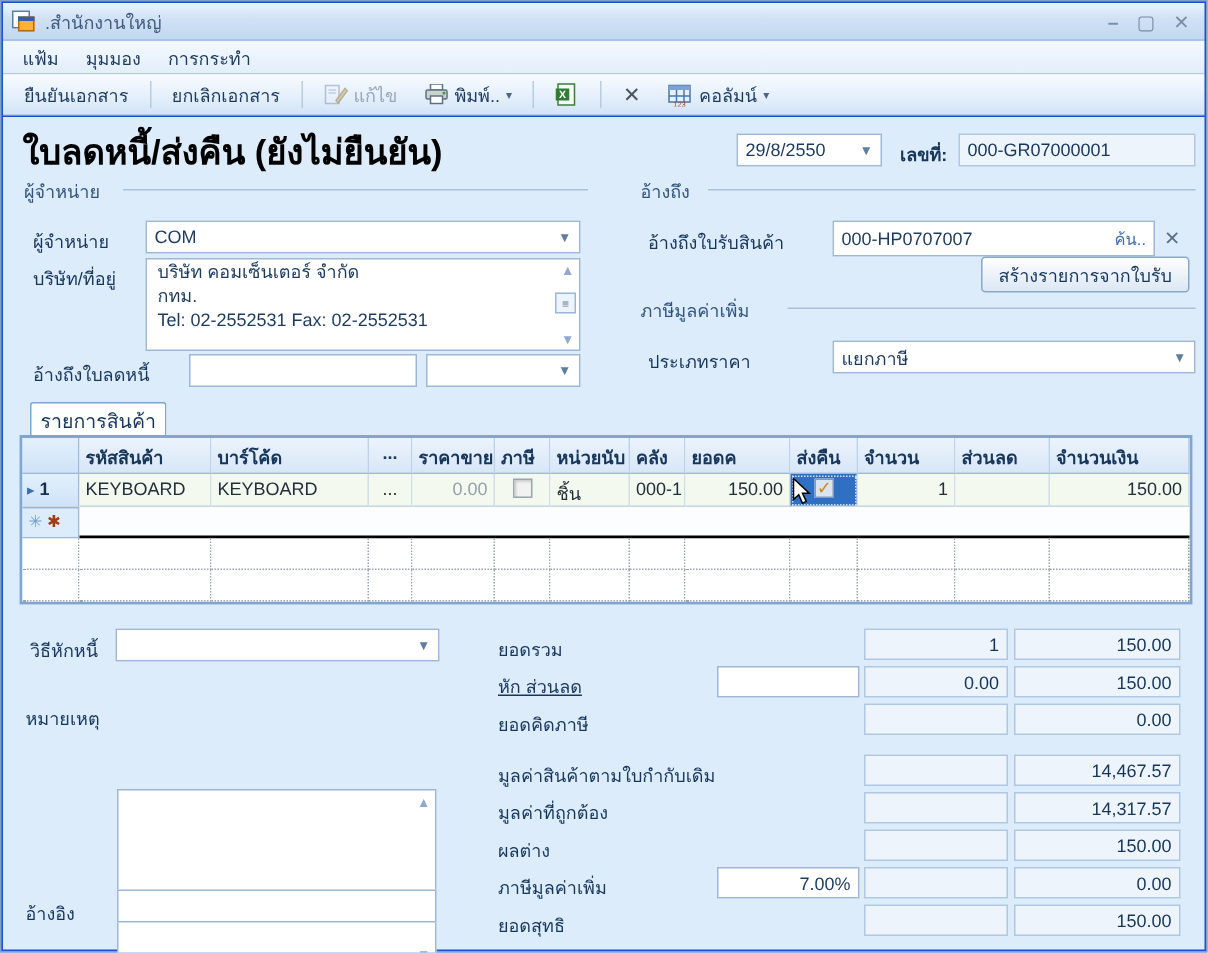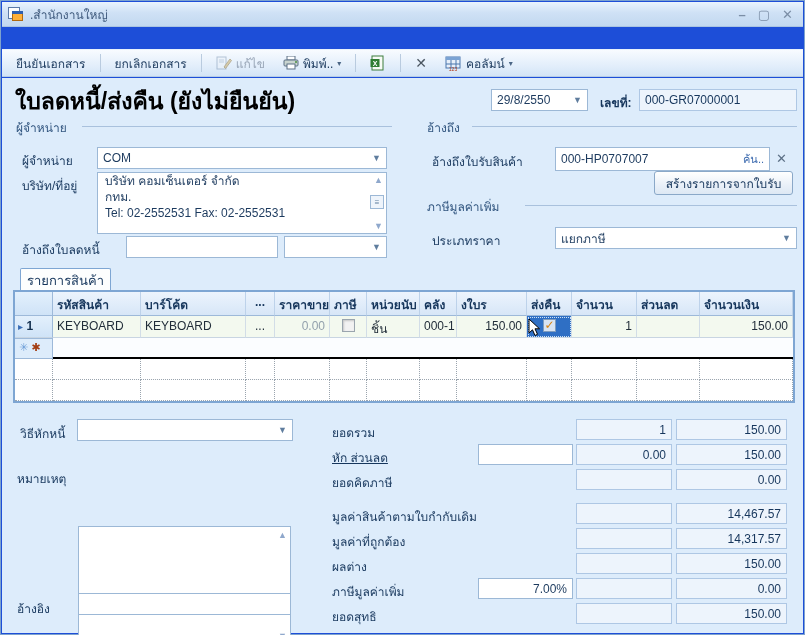--- a/index.html
+++ b/index.html
@@ -104,20 +104,25 @@
         <div class="bar"></div>
     </div>
     <span class="title-text">.สำนักงานใหญ่</span>
     <div class="win-buttons">
       <span class="win-btn">–</span>
       <span class="win-btn">▢</span>
       <span class="win-btn">✕</span>
     </div>
   </div>
 
+  <div class="menubar">
+    <span class="menu-item">แฟ้ม</span>
+    <span class="menu-item">มุมมอง</span>
+    <span class="menu-item">การกระทำ</span>
+  </div>
 
   <div class="toolbar">
     <span class="tb-btn">ยืนยันเอกสาร</span>
     <div class="tb-sep"></div>
     <span class="tb-btn">ยกเลิกเอกสาร</span>
     <div class="tb-sep"></div>
     <span class="tb-btn disabled">
       <svg class="icon-svg" width="16" height="16" viewBox="0 0 16 16" opacity="0.45">
         <rect x="1" y="2" width="9" height="12" fill="#eef3f9" stroke="#6d87a8"></rect>
         <line x1="3" y1="5" x2="8" y2="5" stroke="#8fa5bf"></line>
@@ -223,21 +228,21 @@
 
       <div class="grow">
         <div class="hcell c0 ind"></div>
         <div class="hcell c1">รหัสสินค้า</div>
         <div class="hcell c2">บาร์โค้ด</div>
         <div class="hcell c3">...</div>
         <div class="hcell c4">ราคาขาย</div>
         <div class="hcell c5">ภาษี</div>
         <div class="hcell c6">หน่วยนับ</div>
         <div class="hcell c7">คลัง</div>
-        <div class="hcell c8">งใบร</div>
+        <div class="hcell c8">ยอดค</div>
         <div class="hcell c9">ส่งคืน</div>
         <div class="hcell c10">จำนวน</div>
         <div class="hcell c11">ส่วนลด</div>
         <div class="hcell c12">จำนวนเงิน</div>
       </div>
 
       <div class="grow">
         <div class="dcell c0 ind">
           <span class="arr">▸</span>
           <b>1</b>

